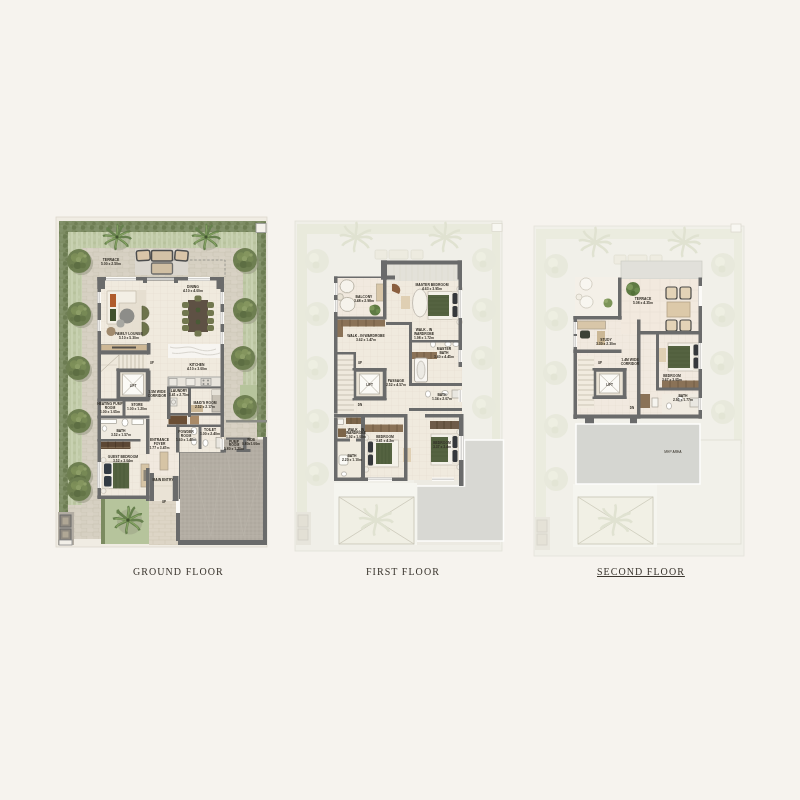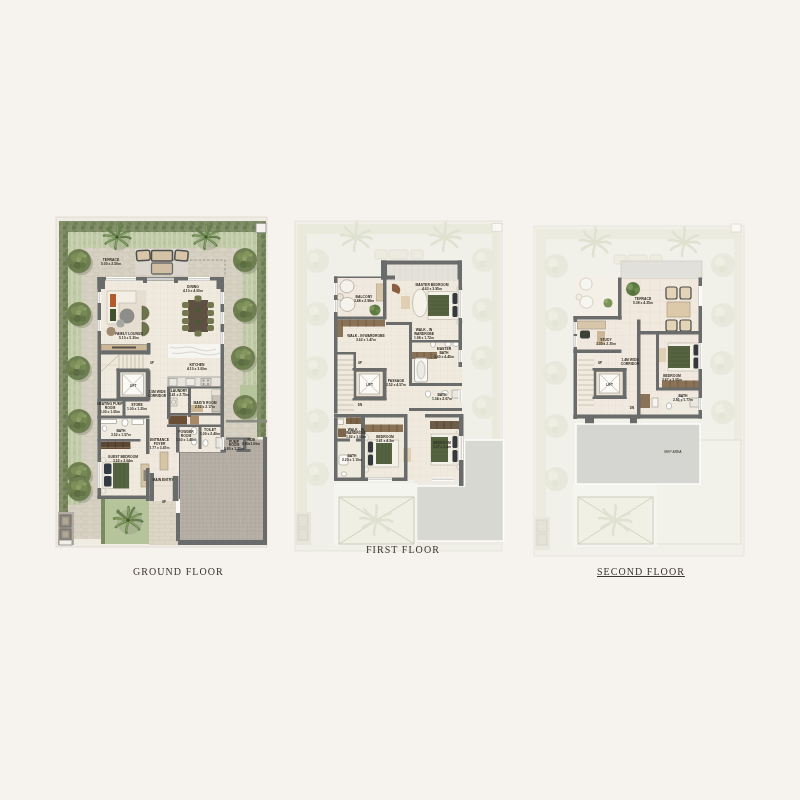--- a/index.html
+++ b/index.html
@@ -893,16 +893,16 @@
     <text x="683" y="396.5">BATH</text>
           <text x="683" y="400.5">2.95 x 1.77m</text>
     <text x="600" y="364" font-size="3">UP</text>
     <text x="632" y="409" font-size="3">DN</text>
   </g>
 </g>
 </svg>
 
 <div class="lab" style="left:133px;top:566px;">GROUND FLOOR</div>
 
-<div class="lab" style="left:366px;top:544px;">FIRST FLOOR</div>
+<div class="lab" style="left:366px;top:566px;">FIRST FLOOR</div>
 
 <div class="lab" style="left:597px;top:566px;text-decoration:underline;">SECOND FLOOR</div>
 </div>
 
 </body></html>

